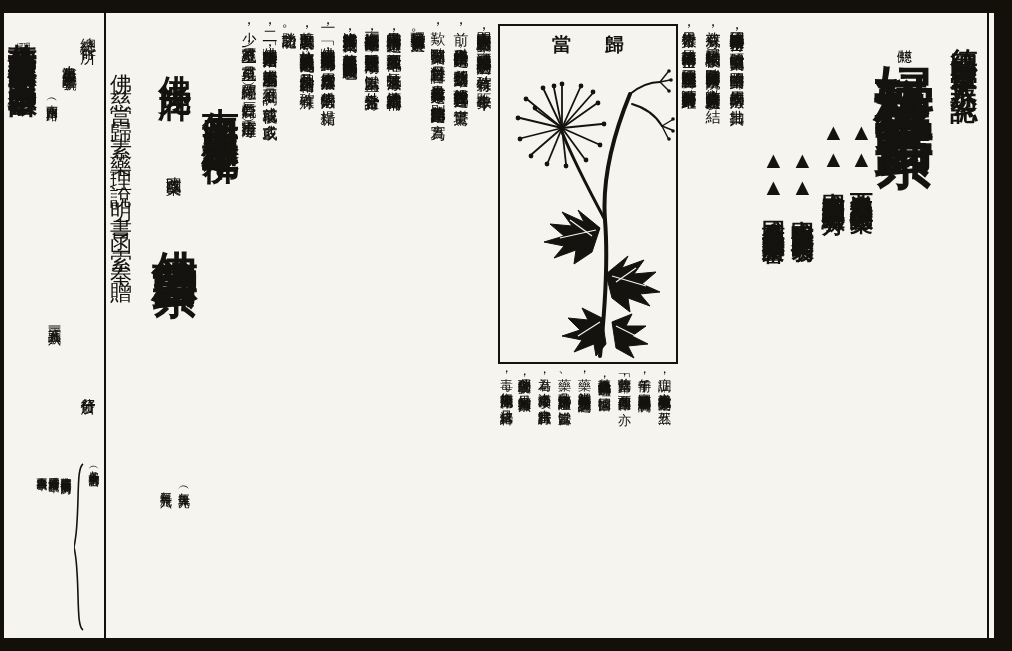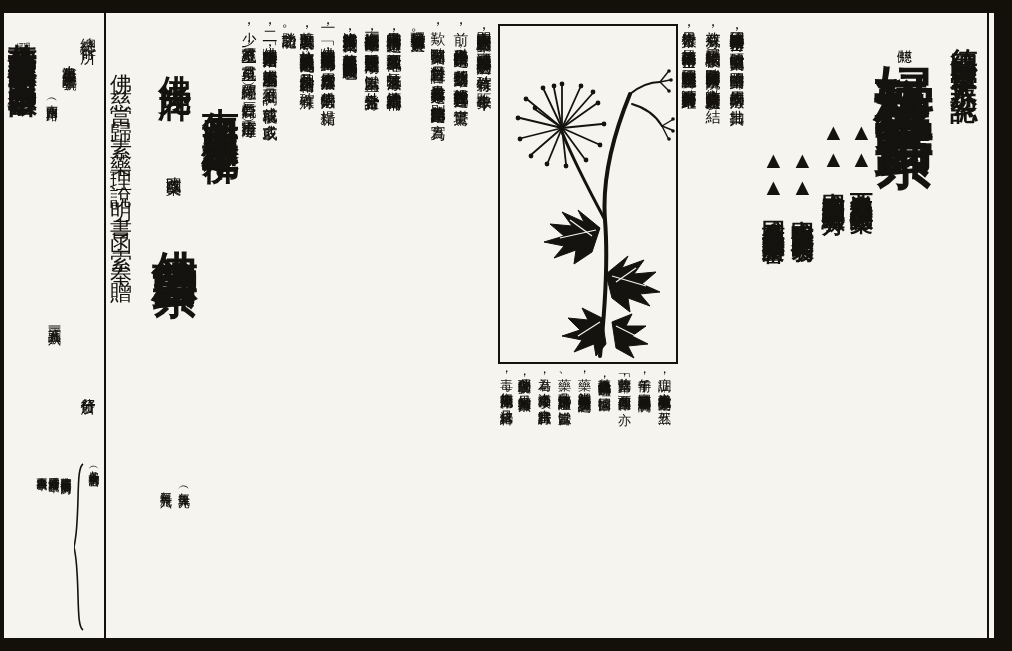--- a/index.html
+++ b/index.html
@@ -67,20 +67,21 @@
   <div class="vt fs23 b" style="left:850px;top:120px;">▲▲西洋無月經不調特效藥</div>
   <div class="vt fs23 b" style="left:822px;top:120px;">▲▲中國有調經求嗣靈驗方</div>
   <div class="vt fs23 b" style="left:791px;top:148px;">▲▲中國先醫之歷史的大發明</div>
   <div class="vt fs23 b" style="left:762px;top:148px;">▲▲國產藥品之世界的新榮譽</div>
 
   <div class="vt fs15" style="left:729px;top:20px;">德國婦科專家希爾特博士，曾研究中國醫藥，將中國藥當歸，應用科學的方法，抽出其</div>
   <div class="vt fs15" style="left:705px;top:20px;">有效成分，屢經動物試驗後，分贈歐洲各國醫科大學醫院，廣徵各臨床醫家之實驗，結</div>
   <div class="vt fs15" style="left:681px;top:20px;">果皆得奇效，故最近希爾特博士，在德國醫藥雜誌上聲稱，謂歐美醫界對於婦人月經不</div>
 
   <div class="plantbox">
+    <div class="plantcap">當歸</div>
     <svg width="176" height="300" viewBox="0 0 176 300" style="position:absolute;left:0;top:34px;">
       <g stroke="#15130f" fill="none" stroke-linecap="round">
 
         <path d="M100,296 C106,240 108,198 105,160 C102,120 112,78 130,34" stroke-width="4"></path>
         <path d="M105,160 C90,132 74,102 62,72" stroke-width="3"></path>
         <path d="M130,34 C140,26 150,22 160,22" stroke-width="2"></path>
         <path d="M132,44 C146,48 156,56 162,66" stroke-width="2"></path>
 
         <g stroke-width="1.8">
           <path d="M62,68 L62,26"></path>

